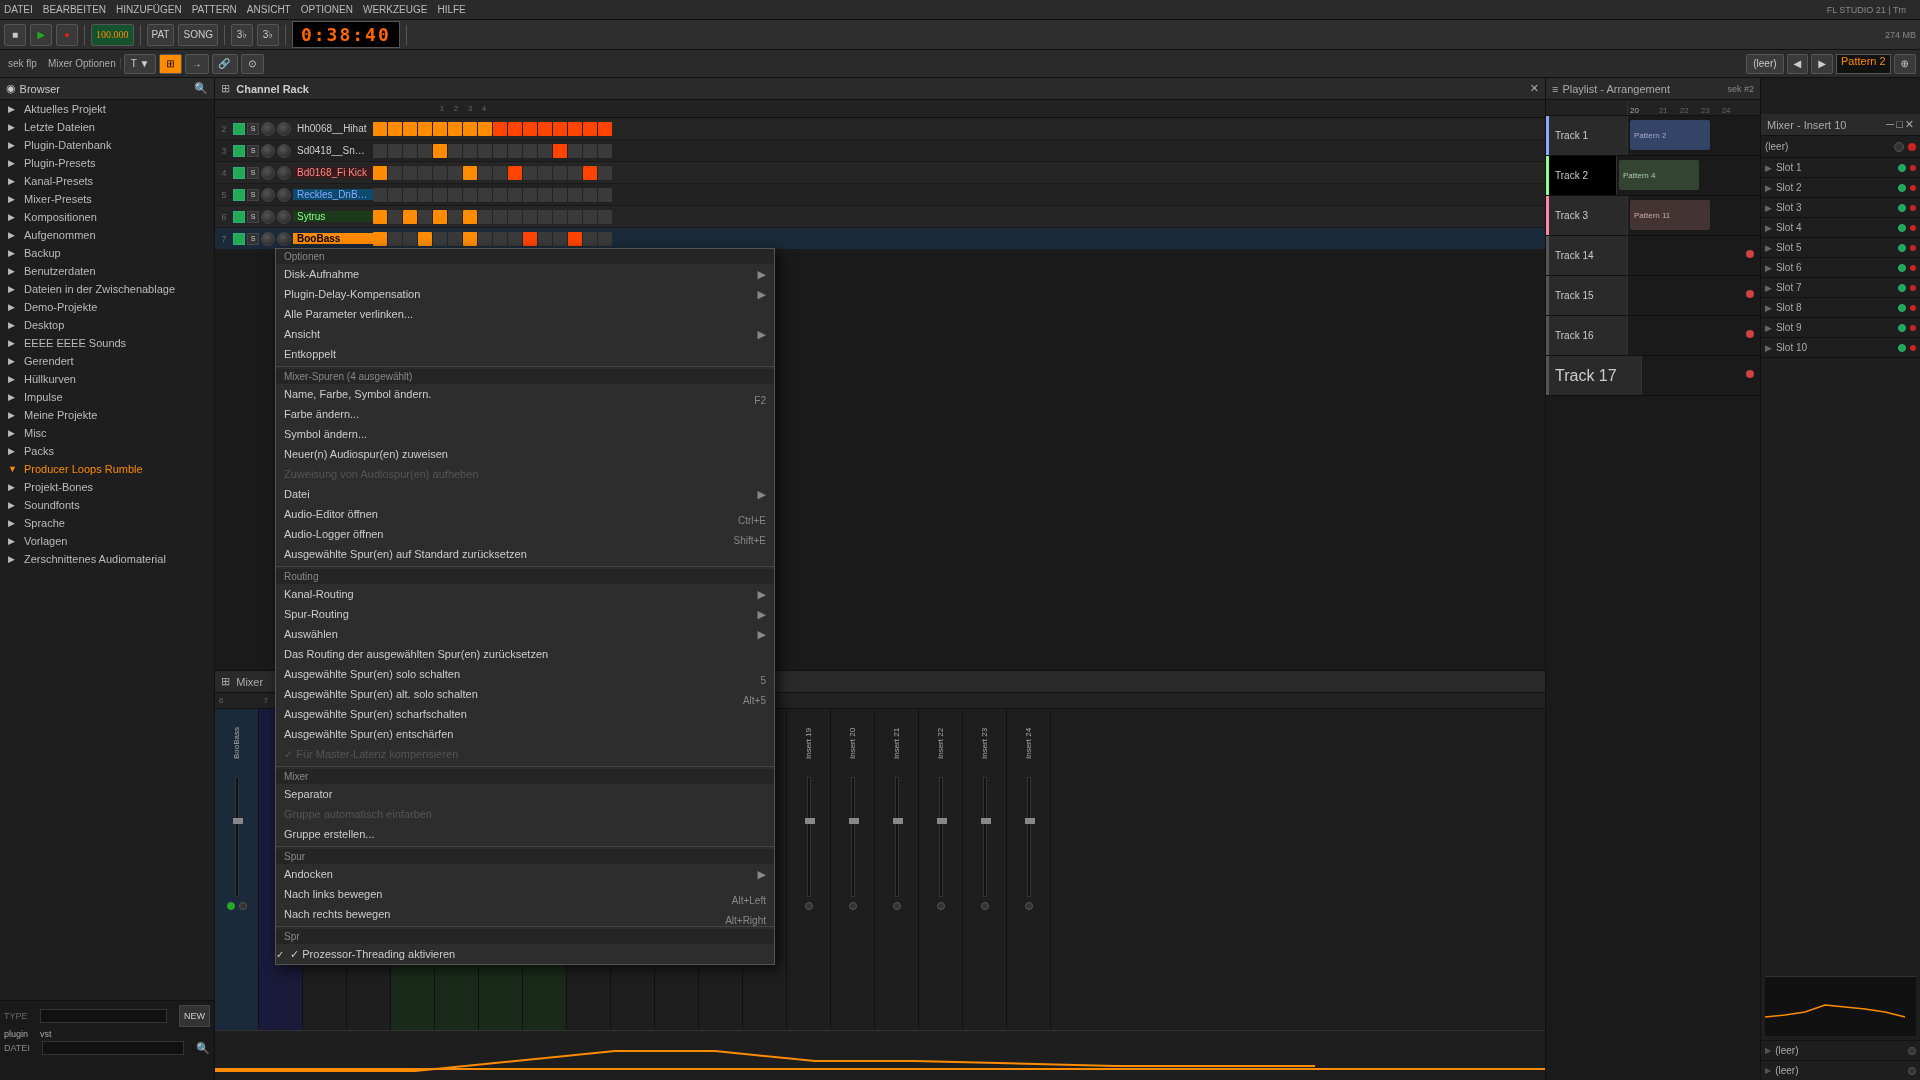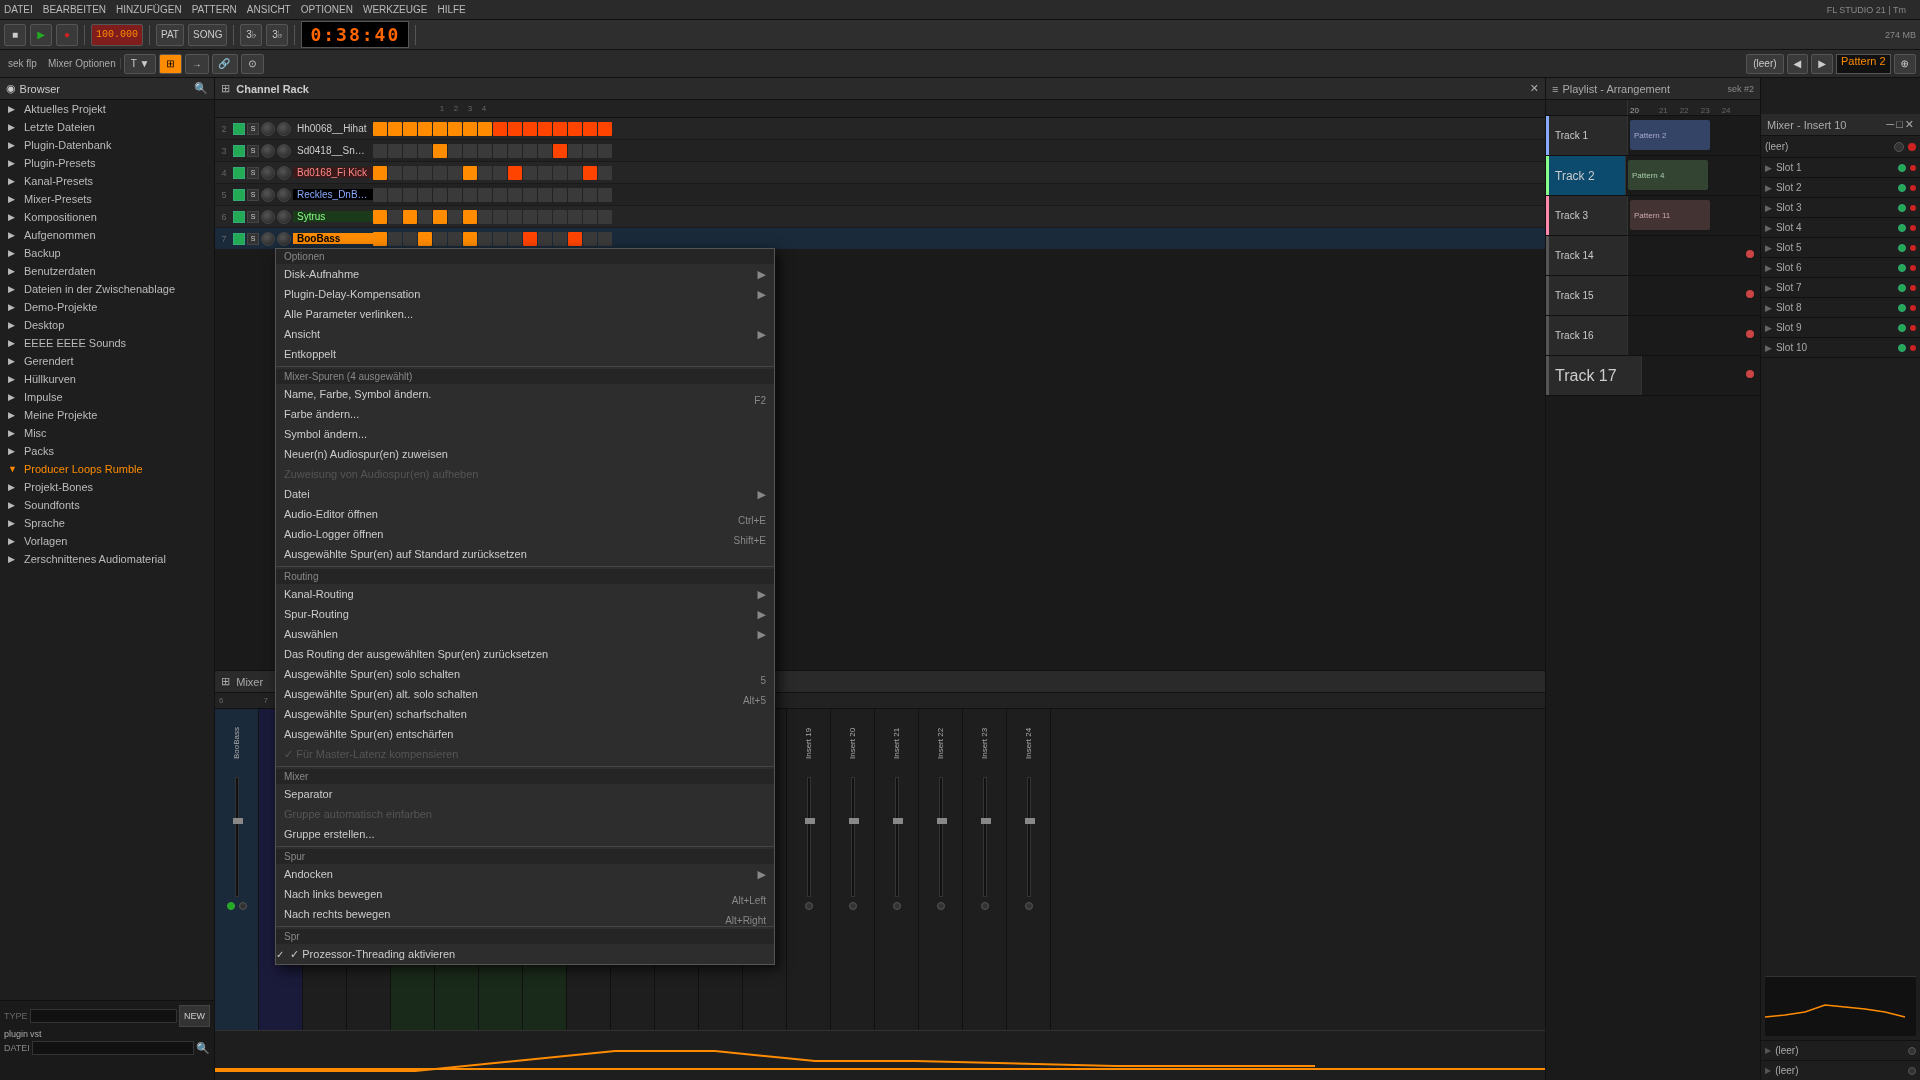--- a/index.html
+++ b/index.html
@@ -154,21 +154,21 @@
     
     .browser-bottom {
       height: 80px;
       background: #1a1a1a;
       border-top: 1px solid #111;
       padding: 4px;
     }
     .browser-bottom-row {
       display: flex;
       align-items: center;
-      gap: 2px;
+      gap: 12px;
       margin-bottom: 2px;
     }
 
     
     .center-area {
       flex: 1;
       display: flex;
       flex-direction: column;
       min-width: 0;
     }
@@ -223,21 +223,21 @@
     .ch-name {
       width: 80px;
       font-size: 10px;
       color: #ccc;
       padding: 0 4px;
       overflow: hidden;
       text-overflow: ellipsis;
       white-space: nowrap;
       flex-shrink: 0;
     }
-    .ch-name.bass { background: #000000; color: #88aaff; }
+    .ch-name.bass { background: #0c4a6e; color: #88aaff; }
     .ch-name.synth { background: #1a3a1a; color: #88ff88; }
     .ch-name.kick { background: #3a1a1a; color: #ff8888; }
 
     .ch-pads {
       display: flex;
       gap: 1px;
       flex: 1;
       overflow: hidden;
     }
     .pad {
@@ -465,21 +465,21 @@
   <span>HILFE</span>
   <div style="flex:1"></div>
   <span style="color:#888;font-size:9px">FL STUDIO 21 | Tm</span>
 </div>
 
 <div class="toolbar">
   <div class="toolbar-btn">■</div>
   <div class="toolbar-btn" style="color:#2a2">▶</div>
   <div class="toolbar-btn" style="color:#c22">●</div>
   <div class="toolbar-sep"></div>
-  <div class="toolbar-btn" style="background:#7f1d1d;color:#ff8c00;font-family:Liberation Mono, monospace">100.000</div>
+  <div class="toolbar-btn" style="background:#14532d;color:#ff8c00;font-family:Liberation Serif, serif">100.000</div>
   <div class="toolbar-sep"></div>
   <div class="toolbar-btn">PAT</div>
   <div class="toolbar-btn">SONG</div>
   <div class="toolbar-sep"></div>
   <div class="toolbar-btn">3♭</div>
   <div class="toolbar-btn">3♭</div>
   <div class="toolbar-sep"></div>
   <div class="transport-display">0:38:40</div>
   <div class="toolbar-sep"></div>
   <div style="flex:1"></div>
@@ -1019,21 +1019,21 @@
     </div>
 
     <div style="display:flex;height:40px;border-bottom:1px solid #111;flex-shrink:0">
       <div style="width:82px;background:#2a2a2a;border-right:1px solid #333;display:flex;align-items:center;padding:0 6px;font-size:10px;color:#ccc;border-left:3px solid #88aaff;flex-shrink:0">Track 1</div>
       <div style="flex:1;position:relative;overflow:hidden">
         <div style="position:absolute;left:2px;top:4px;width:80px;height:30px;background:#334466;border-radius:2px;font-size:8px;color:#aac;display:flex;align-items:center;padding:0 4px">Pattern 2</div>
       </div>
     </div>
 
     <div style="display:flex;height:40px;border-bottom:1px solid #111;flex-shrink:0">
-      <div style="width:80px;background:#0c4a6e;border-right:1px solid #333;display:flex;align-items:center;padding:0 6px;font-size:12px;color:#ccc;border-left:3px solid #88ff88;flex-shrink:0">Track 2</div>
+      <div style="width:71px;background:#000000;border-right:1px solid #333;display:flex;align-items:center;padding:0 6px;font-size:10px;color:#ccc;border-left:3px solid #88ff88;flex-shrink:0">Track 2</div>
       <div style="flex:1;position:relative;overflow:hidden">
         <div style="position:absolute;left:2px;top:4px;width:80px;height:30px;background:#334433;border-radius:2px;font-size:8px;color:#aca;display:flex;align-items:center;padding:0 4px">Pattern 4</div>
       </div>
     </div>
 
     <div style="display:flex;height:40px;border-bottom:1px solid #111;flex-shrink:0">
       <div style="width:82px;background:#2a2a2a;border-right:1px solid #333;display:flex;align-items:center;padding:0 6px;font-size:10px;color:#ccc;border-left:3px solid #ff88aa;flex-shrink:0">Track 3</div>
       <div style="flex:1;position:relative;overflow:hidden">
         <div style="position:absolute;left:2px;top:4px;width:80px;height:30px;background:#443333;border-radius:2px;font-size:8px;color:#caa;display:flex;align-items:center;padding:0 4px">Pattern 11</div>
       </div>

